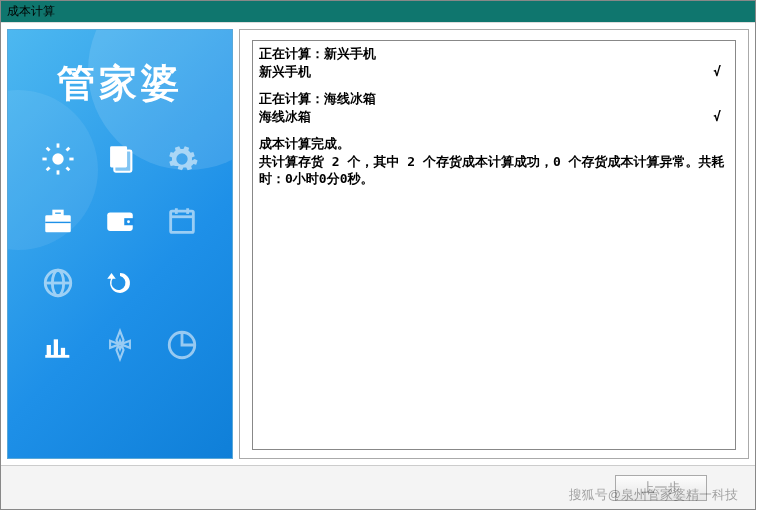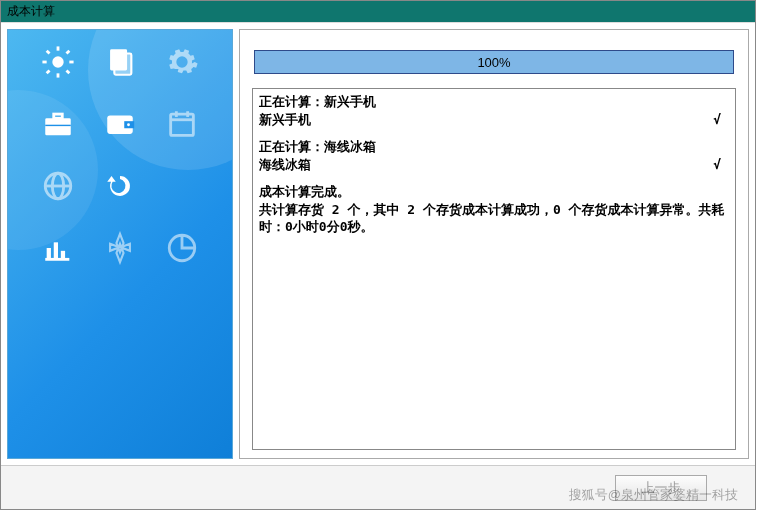--- a/index.html
+++ b/index.html
@@ -159,20 +159,21 @@
   }
 </style>
 </head>
 <body>
 
 <div class="window">
   <div class="title-bar">成本计算</div>
   <div class="body-area">
 
     <div class="sidebar">
+      <div class="brand">管家婆</div>
       <div class="icon-grid">
         <div class="icon-cell">
             <svg viewBox="0 0 24 24">
               <circle cx="12" cy="12" r="4"></circle>
               <g stroke="#fff" stroke-width="2">
                 <line x1="12" y1="1" x2="12" y2="4"></line>
                 <line x1="12" y1="20" x2="12" y2="23"></line>
                 <line x1="1" y1="12" x2="4" y2="12"></line>
                 <line x1="20" y1="12" x2="23" y2="12"></line>
                 <line x1="4" y1="4" x2="6" y2="6"></line>
@@ -246,24 +247,20 @@
           </div>
         <div class="icon-cell dim">
             <svg viewBox="0 0 24 24">
               <path d="M12 3a9 9 0 100 18 9 9 0 000-18zm0 0v9h9" fill="none" stroke="#fff" stroke-width="2"></path>
             </svg>
           </div>
       </div>
     </div>
 
     <div class="main">
-      <div class="progress-wrap">
-        <div class="progress-fill"></div>
-        <div class="progress-label">100%</div>
-      </div>
       <div class="log-box" id="log-box"><div class="log-row"><span>正在计算：新兴手机</span></div><div class="log-row"><span>新兴手机</span><span class="tick">√</span></div><div style="height: 10px;"></div><div class="log-row"><span>正在计算：海线冰箱</span></div><div class="log-row"><span>海线冰箱</span><span class="tick">√</span></div><div style="height: 10px;"></div><div class="log-row"><span>成本计算完成。</span></div><div class="log-row"><span>共计算存货 2 个，其中 2 个存货成本计算成功，0 个存货成本计算异常。共耗时：0小时0分0秒。</span></div></div>
     </div>
 
   </div>
   <div class="footer">
     <button class="btn disabled" disabled="">上一步</button>
   </div>
 </div>
 
 <div class="watermark">搜狐号@泉州管家婆精一科技</div>

